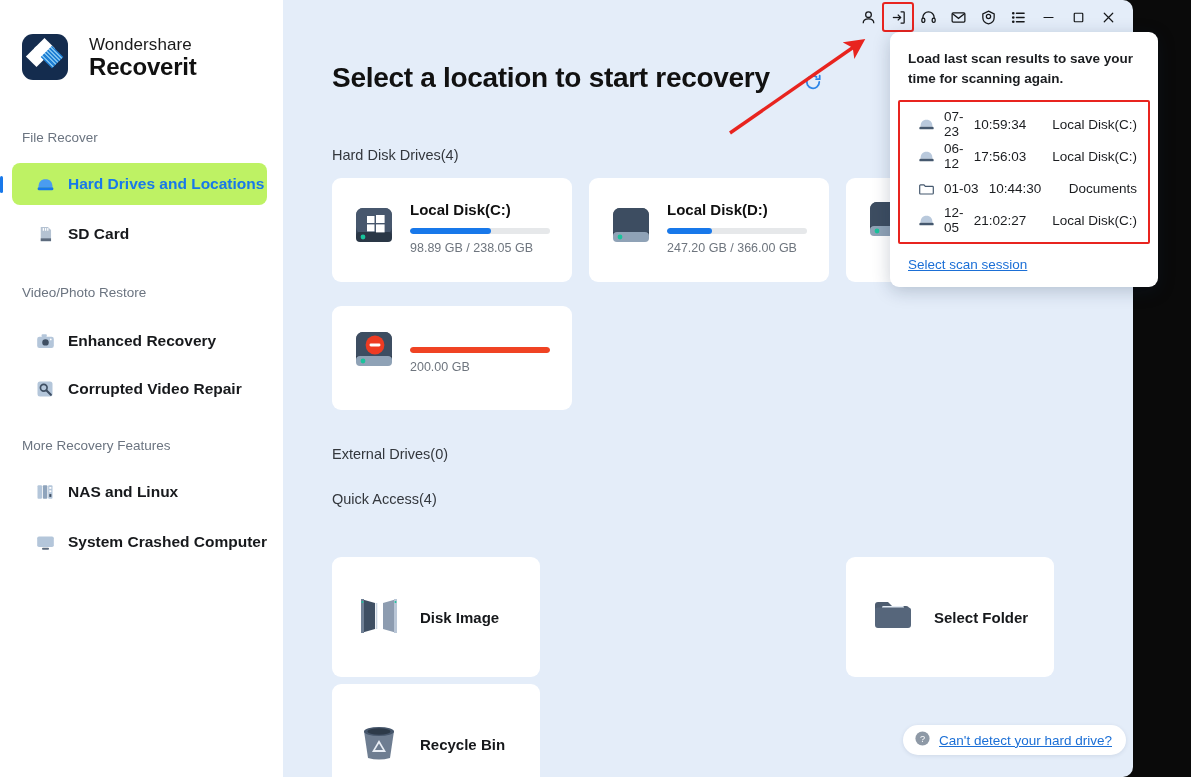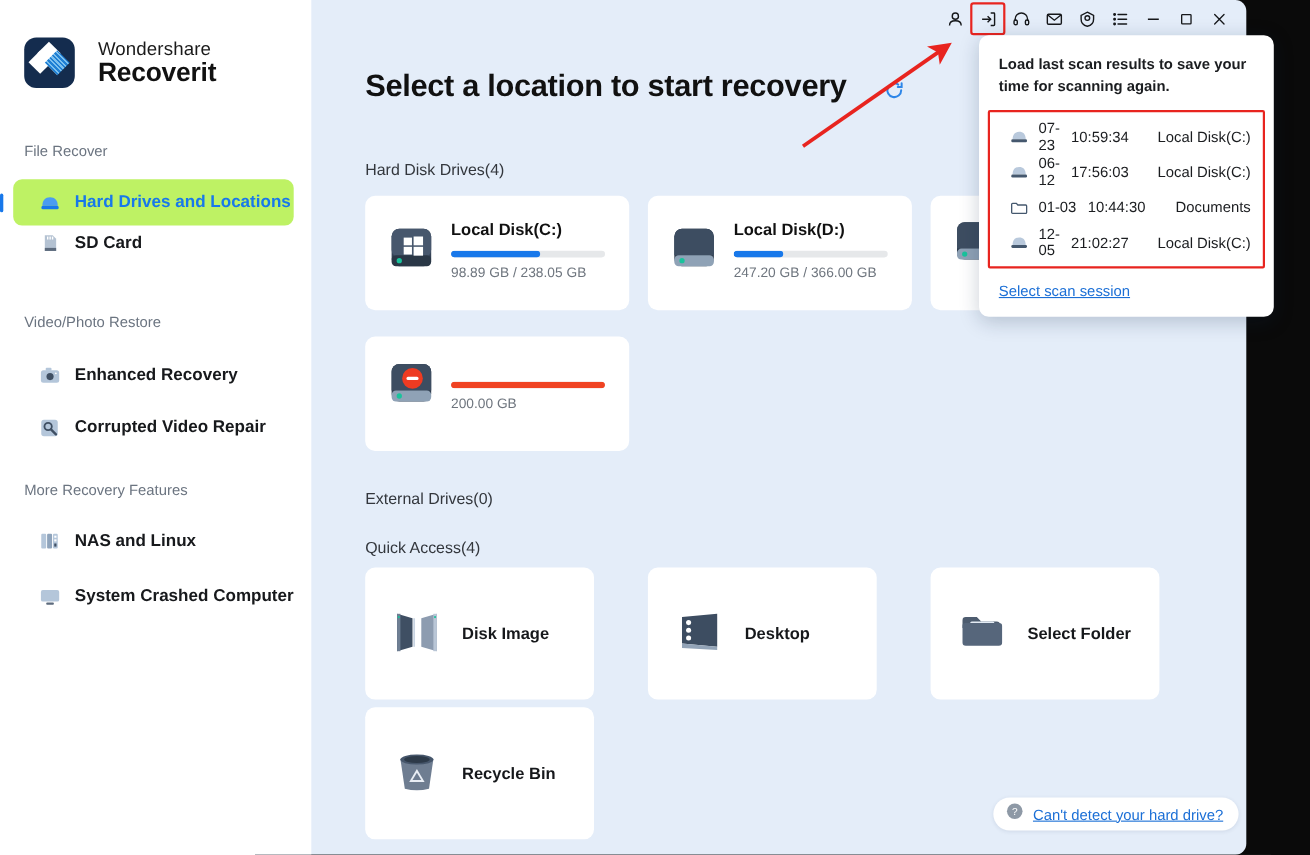--- a/index.html
+++ b/index.html
@@ -83,21 +83,21 @@
   .refresh-icon { position: absolute; left: 520px; top: 72px; }
 
   .section-label {
     position: absolute; font-size: 14.5px; color: #33373d;
   }
 
   .card {
     position: absolute; background: #fff; border-radius: 9px;
   }
   .card.disk { width: 240px; height: 104px; }
-  .card.qa { width: 208px; height: 120px; }
+  .card.qa { width: 208px; height: 120px; margin-top: 41px; }
 
   .disk-inner { display: flex; align-items: center; gap: 14px; padding: 21px 0 0 20px; }
   .disk-meta { padding-top: 2px; }
   .disk-name { font-size: 15px; font-weight: bold; color: #111; }
   .bar-track {
     width: 140px; height: 6px; border-radius: 4px; background: #e6e8ea; margin-top: 10px; overflow: hidden;
   }
   .bar-fill { height: 100%; border-radius: 4px; }
   .disk-size { font-size: 12.5px; color: #6e757e; margin-top: 7px; }
 
@@ -168,21 +168,21 @@
       <div class="nav-group-label" style="top:130px;position:absolute;">File Recover</div>
       <div class="nav-item active" style="position:absolute;top:163px;left:0;right:0;">
         <span class="nav-icon">
           <svg width="21" height="21" viewBox="0 0 24 24">
               <path d="M4 15 C4 9 7 6 12 6 C17 6 20 9 20 15 Z" fill="#4a9cf0"></path>
               <rect x="3" y="15" width="18" height="3.6" rx="1.6" fill="#1878ea"></rect>
             </svg>
         </span>
         <span class="nav-label">Hard Drives and Locations</span>
       </div>
-      <div class="nav-item" style="position:absolute;top:200px;left:0;right:0;">
+      <div class="nav-item" style="position:absolute;top:213px;left:0;right:0;">
         <span class="nav-icon">
           <svg width="19" height="20" viewBox="0 0 24 24">
               <path d="M6 3h9l4 4v14H6z" fill="#b4c2d2"></path>
               <rect x="8.5" y="4.5" width="1.6" height="3.4" fill="#fff"></rect>
               <rect x="11.3" y="4.5" width="1.6" height="3.4" fill="#fff"></rect>
               <rect x="14.1" y="4.5" width="1.6" height="3.4" fill="#fff"></rect>
               <rect x="6" y="17.5" width="13" height="3.5" fill="#5d6b7d"></rect>
             </svg>
         </span>
         <span class="nav-label">SD Card</span>
@@ -404,34 +404,20 @@
               <rect x="5" y="6" width="3" height="34" fill="#6f7f94"></rect>
               <rect x="38" y="6" width="3" height="34" fill="#b9c6d6"></rect>
               <circle cx="6.5" cy="9" r="1" fill="#19c39c"></circle>
               <circle cx="39.5" cy="9" r="1" fill="#19c39c"></circle>
             </svg>
           </span>
           <span class="qa-label">Disk Image</span>
         </div>
       </div>
 
-      <div class="card qa" style="left:306px; top:516px;">
-        <div class="qa-inner">
-          <span>
-            <svg width="46" height="44" viewBox="0 0 46 44">
-              <path d="M7 9 L39 6 V36 L7 33 Z" fill="#3d4d61"></path>
-              <path d="M7 33 L39 36 V39 L7 37 Z" fill="#93a4b8"></path>
-              <circle cx="13" cy="14" r="2.3" fill="#fff"></circle>
-              <circle cx="13" cy="21" r="2.3" fill="#fff"></circle>
-              <circle cx="13" cy="28" r="2.3" fill="#fff"></circle>
-            </svg>
-          </span>
-          <span class="qa-label">Desktop</span>
-        </div>
-      </div>
 
       <div class="card qa" style="left:563px; top:516px;">
         <div class="qa-inner">
           <span>
             <svg width="46" height="44" viewBox="0 0 46 44">
               <path d="M5 12a3 3 0 013-3h10l4 4h14a3 3 0 013 3v3H5z" fill="#4d5c6f"></path>
               <rect x="12" y="13" width="22" height="7" rx="1.4" fill="#e3ebf4"></rect>
               <path d="M5 17a2.6 2.6 0 012.6-2.6h30.8A2.6 2.6 0 0141 17v15a3 3 0 01-3 3H8a3 3 0 01-3-3z" fill="#56667b"></path>
             </svg>
           </span>

